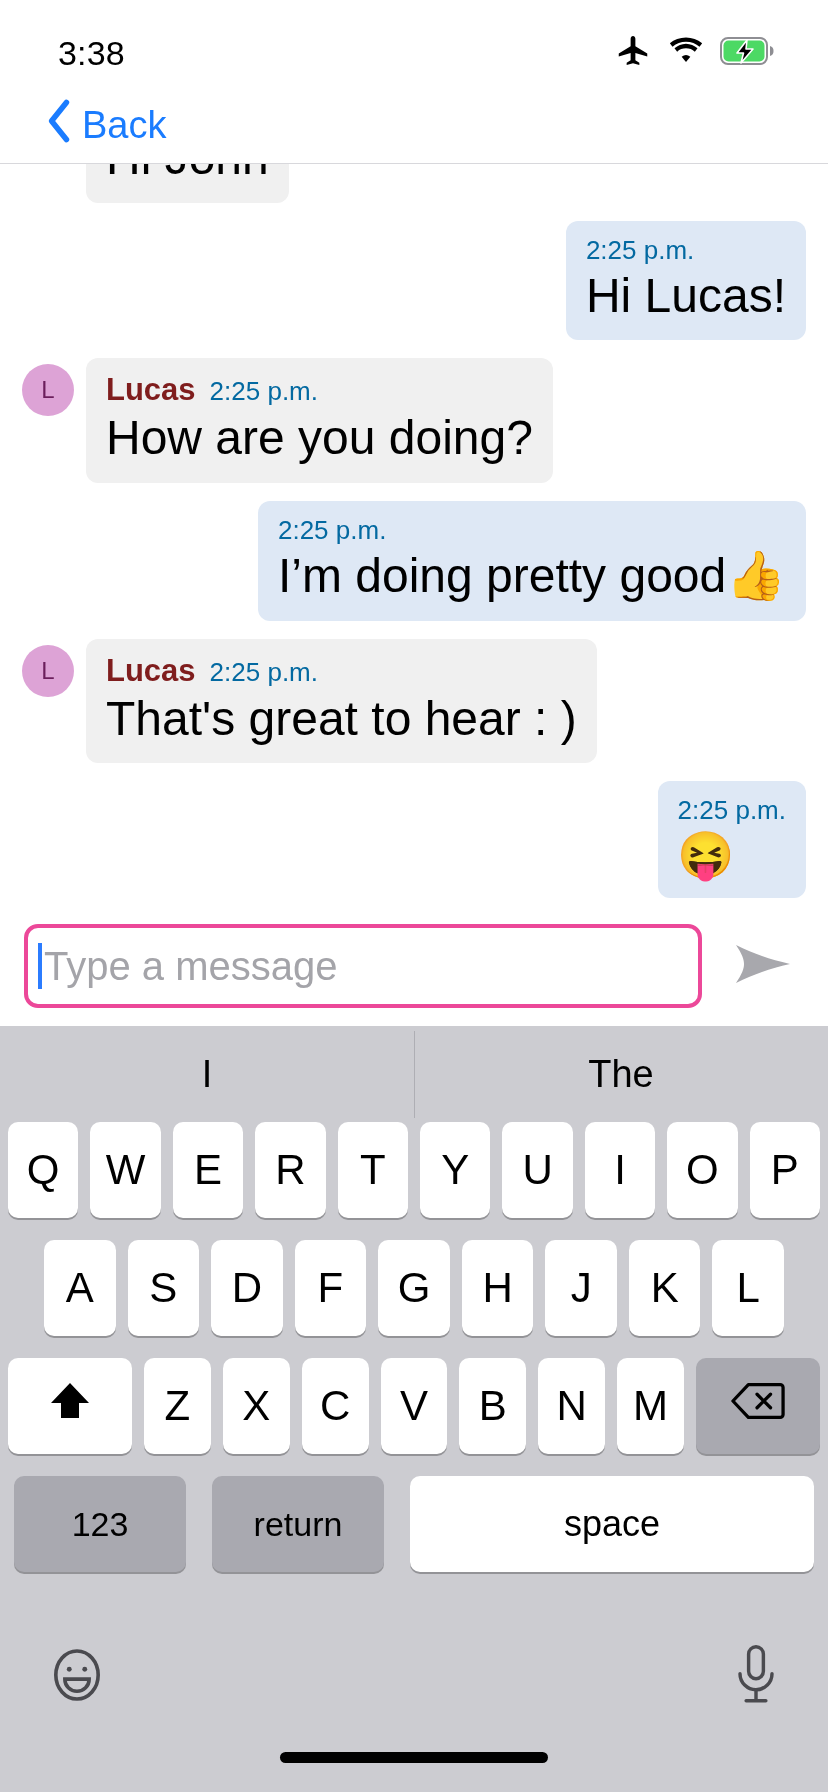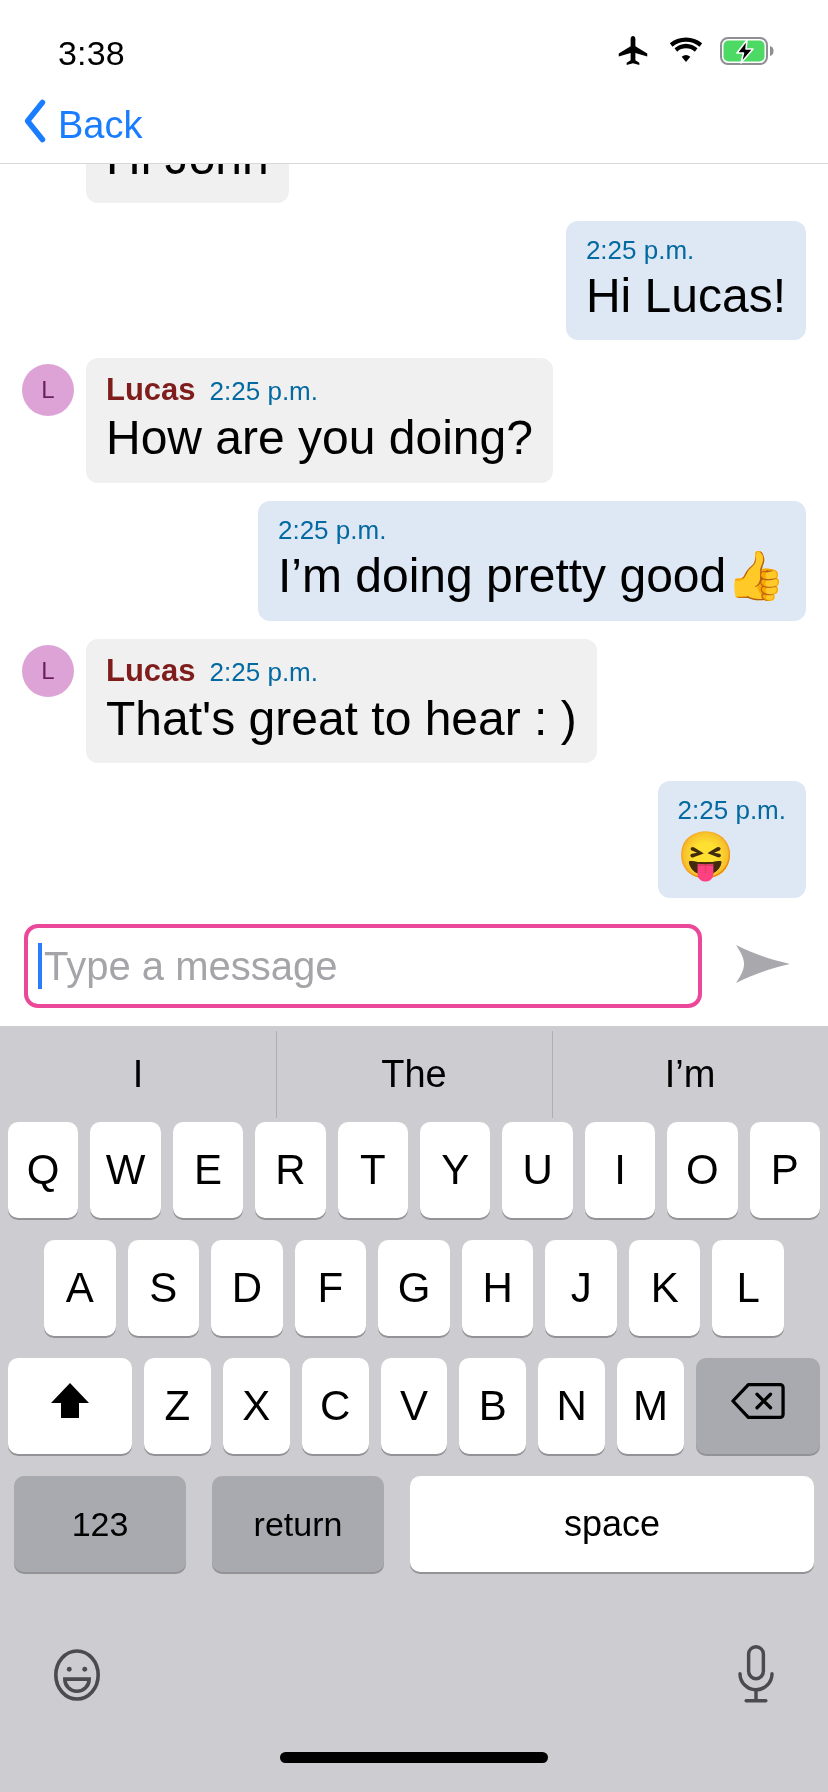--- a/index.html
+++ b/index.html
@@ -18,21 +18,21 @@
     padding: 18px 52px 0 58px;
   }
   .status-time { font-size: 34px; font-weight: 400; color:#000; letter-spacing: .2px; }
   .status-icons { display:flex; align-items:center; gap: 14px; }
   .ic { display:block; }
 
   
   .navbar {
     position: relative; flex: 0 0 76px; height: 76px;
     display:flex; align-items:center;
-    border-bottom: 1px solid #d8d8dc; background:#fff;
+    border-bottom: 1px solid #d8d8dc; background:#fff;padding-left:24px;
   }
   .nav-back {
     display:flex; align-items:center; gap:10px;
     padding-left: 22px; color:#1a7cff; font-size: 38px; cursor:pointer;
   }
   .chev { display:block; }
   .nav-title {
     position:absolute; left:0; right:0; text-align:center;
     font-size: 38px; font-weight: 700; color:#000; pointer-events:none;
   }
@@ -237,21 +237,20 @@
         </svg>
       </span>
     </div>
   </div>
 
   <div class="keyboard">
 
     <div class="predict">
       <div class="predict-item">I</div>
       <div class="predict-item">The</div>
-      <div class="predict-item">I’m</div>
     </div>
 
     <div class="krow r1">
       <div class="key">Q</div>
       <div class="key">W</div>
       <div class="key">E</div>
       <div class="key">R</div>
       <div class="key">T</div>
       <div class="key">Y</div>
       <div class="key">U</div>

